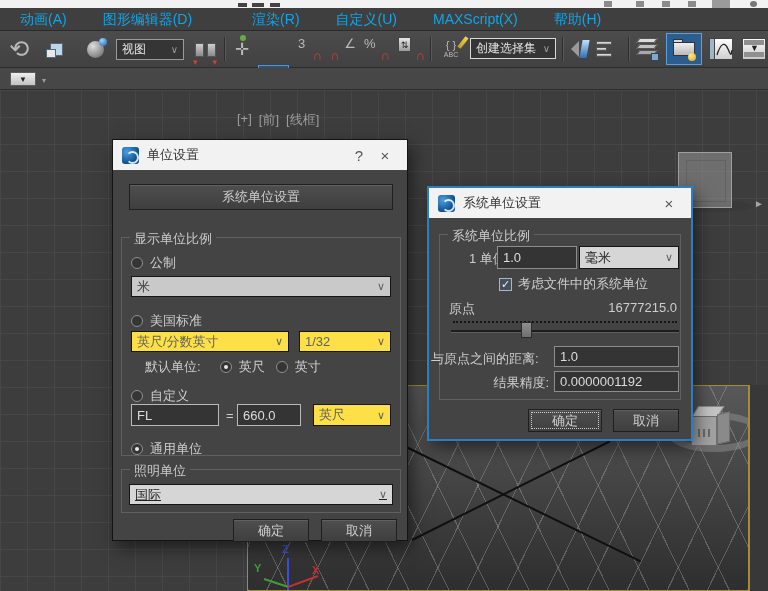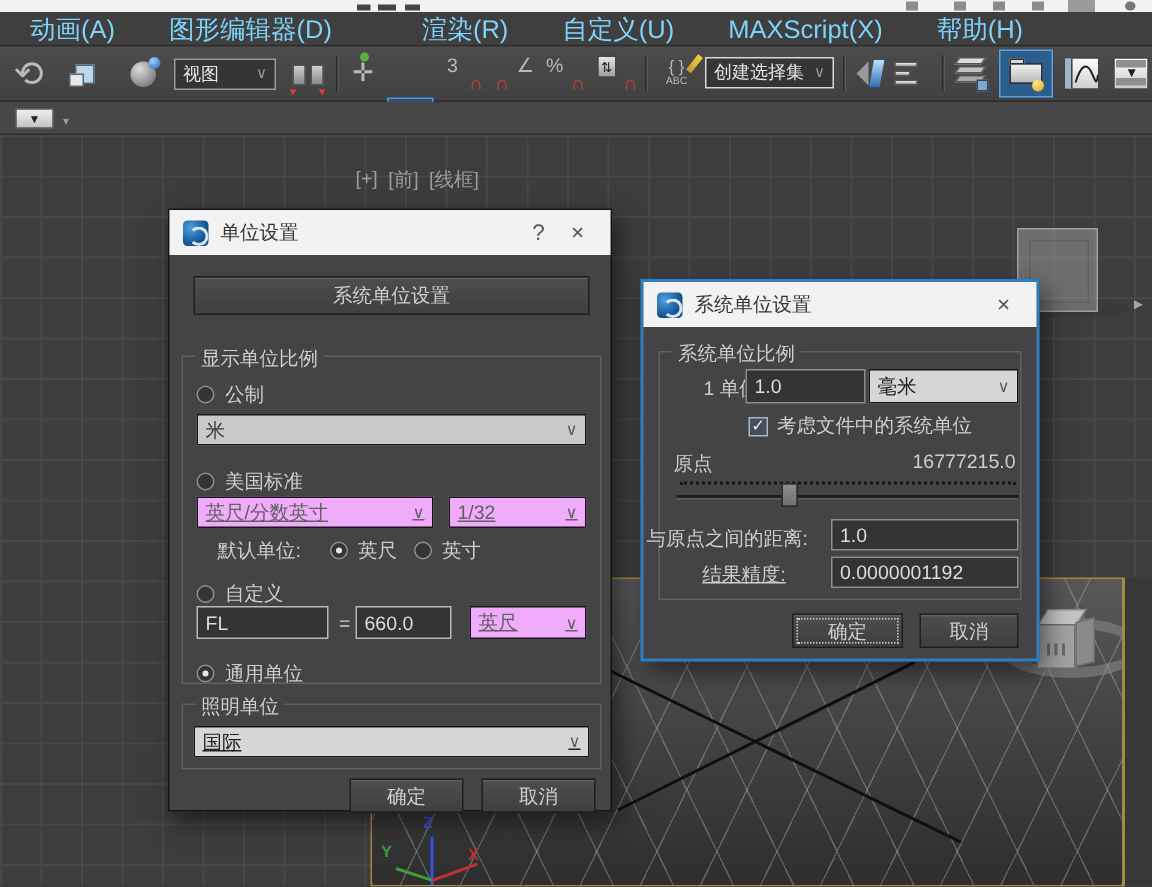--- a/index.html
+++ b/index.html
@@ -8,21 +8,21 @@
   #stage { position:relative; width:768px; height:591px; overflow:hidden; }
 
   
   .topstrip { position:absolute; left:0; top:0; width:768px; height:8px; background:#f2f2f2; }
   .topstrip .frag { position:absolute; background:#444; }
   .topstrip .sq { position:absolute; background:#9a9a9a; }
 
   
   .menubar { position:absolute; left:0; top:8px; width:768px; height:23px;
     background:#3f3f3f; border-bottom:1px solid #2a2a2a; display:flex; align-items:center; }
-  .menubar .mi { color:#7dd3fc; font-size:17px; padding:0 18px; height:23px;
+  .menubar .mi { color:#0ea5e9; font-size:14px; padding:0 18px; height:23px;
     line-height:23px; white-space:nowrap; cursor:default; }
 
   
   .toolbar { position:absolute; left:0; top:31px; width:768px; height:37px;
     background:linear-gradient(#4c4c4c,#414141); border-bottom:1px solid #2c2c2c; }
   .tb { position:absolute; display:flex; align-items:center; justify-content:center; }
   .sep { position:absolute; top:36px; width:1px; height:26px; background:#2e2e2e;
     box-shadow:1px 0 0 #5a5a5a; }
   .glyph { color:#b9b9b9; }
   .combo-dark { position:absolute; height:21px; background:#353535; border:1px solid #9a9a9a;
@@ -106,21 +106,21 @@
     border:1px solid #909090; position:relative; flex:none; }
   .radio.sel::after { content:""; position:absolute; left:3px; top:3px; width:4px; height:4px;
     border-radius:50%; background:#e8e8e8; }
 
   .checkbox { width:13px; height:13px; background:#44505c; border:1px solid #aeb6bd;
     color:#f0f0f0; font-size:11px; line-height:11px; text-align:center; flex:none; }
 
   .combo { position:absolute; height:21px; background:#c9c9c9; border:1px solid #161616;
     color:#3a3a3a; font-size:13px; display:flex; align-items:center; padding:0 5px; }
   .combo .chev { margin-left:auto; color:#5f5f5f; font-size:11px; }
-  .combo.dim { background:#f0abfc; color:#616161;text-decoration:underline; }
+  .combo.dim { background:#fde047; color:#616161; }
   .combo.bright { background:#d6d6d6; color:#222; }
 
   .field { position:absolute; background:#343434; border:1px solid #b9b9b9; color:#dcdcdc;
     font-size:13px; padding:0 5px; font-family:"Liberation Sans","DejaVu Sans",sans-serif; }
   .field.sysf { border-color:#8d8d8d; }
 
   .btn { position:absolute; background:linear-gradient(#4e4e4e,#3f3f3f); border:1px solid #1f1f1f;
     color:#cfcfcf; font-size:13px; display:flex; align-items:center; justify-content:center;
     box-shadow:inset 0 1px 0 #606060; cursor:default; }
   .btn.focusdot { outline:1px dotted #cfcfcf; outline-offset:-4px; }
@@ -394,20 +394,20 @@
     <span class="lbl" style="position:absolute;left:20px;top:112px;">原点</span>
     <span class="lbl" style="position:absolute;left:140px;top:112px;width:108px;text-align:right;">16777215.0</span>
 
     <div class="ticks" style="left:24px;top:133px;width:224px;"></div>
     <div class="track" style="left:22px;top:142px;width:228px;"></div>
     <div class="handle" style="left:92px;top:134px;"></div>
 
     <span class="lbl" style="position:absolute;left:2px;top:162px;width:106px;">与原点之间的距离:</span>
     <input class="field sysf" style="left: 125px; top: 158px; width: 125px; height: 21px;" value="1.0">
 
-    <span class="lbl" style="position:absolute;left:14px;top:186px;width:106px;text-align:center;text-decoration:underline;">结果精度:</span>
+    <span class="lbl" style="position:absolute;left:14px;top:186px;width:106px;text-align:right;">结果精度:</span>
     <input class="field sysf" style="left: 125px; top: 183px; width: 125px; height: 21px;" value="0.0000001192">
 
     <div class="btn focusdot" style="left:99px;top:221px;width:74px;height:23px;">确定</div>
     <div class="btn" style="left:184px;top:221px;width:66px;height:23px;">取消</div>
   </div>
 
 </div>
 
 </body></html>

